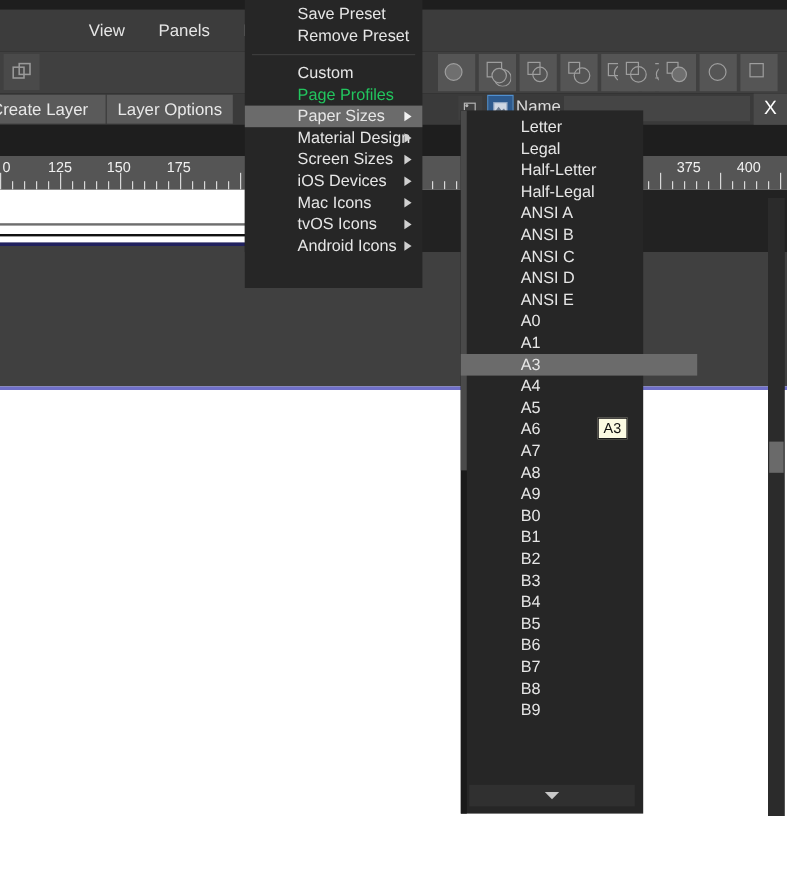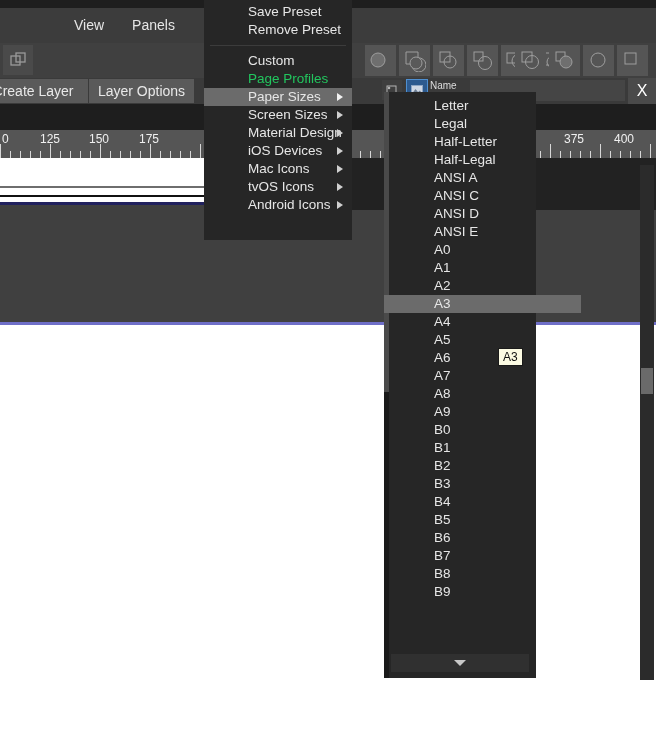--- a/index.html
+++ b/index.html
@@ -26,21 +26,21 @@
   .bool-icon{width:31px;height:31px;background:#555555;position:relative;}
   .bool-icon svg{position:absolute;left:4px;top:4px;}
 
   
   .toolbar2{position:absolute;left:0;top:78px;width:656px;height:26px;background:#3a3a3a;}
   .btn-flat{position:absolute;top:79px;height:24px;background:#5a5a5a;color:#e8e8e8;
             font-size:14px;display:flex;align-items:center;justify-content:center;}
   .small-icon{position:absolute;top:80px;width:20px;height:20px;background:#3f3f3f;
               display:flex;align-items:center;justify-content:center;}
   .small-icon.sel{background:#2d5a8e;outline:1px solid #4f8fd0;}
-  .name-label{position:absolute;left:430px;top:80px;color:#dcdcdc;font-size:10px;}
+  .name-label{position:absolute;left:430px;top:80px;color:#dcdcdc;font-size:14px;}
   .name-input{position:absolute;left:470px;top:80px;width:155px;height:21px;background:#454545;border:none;}
   .x-btn{position:absolute;left:628px;top:78px;width:28px;height:26px;background:#4a4a4a;color:#ffffff;
          font-size:16px;display:flex;align-items:center;justify-content:center;}
 
   
   .ruler{position:absolute;left:0;top:130px;width:656px;height:28px;background:#555555;overflow:hidden;}
   .rtick{position:absolute;bottom:0;width:1px;background:#d8d8d8;}
   .rtick.major{height:14px;}
   .rtick.minor{height:7px;}
   .rlabel{position:absolute;top:2px;color:#f0f0f0;font-size:12px;}
@@ -279,44 +279,44 @@
   <div class="vscroll"></div>
   <div class="vscroll-thumb"></div>
 
   <div class="menu1" id="menu1" style="padding-top: 3px;">
       <div class="mitem"><span>Save Preset</span></div>
       <div class="mitem"><span>Remove Preset</span></div>
       <div class="msep"></div>
       <div class="mitem"><span>Custom</span></div>
       <div class="mitem disabled"><span>Page Profiles</span></div>
       <div class="mitem hl"><span>Paper Sizes</span><span class="arrow"></span></div>
+      <div class="mitem"><span>Material Design</span><span class="arrow"></span></div>
       <div class="mitem"><span>Screen Sizes</span><span class="arrow"></span></div>
-      <div class="mitem"><span>Material Design</span><span class="arrow"></span></div>
       <div class="mitem"><span>iOS Devices</span><span class="arrow"></span></div>
       <div class="mitem"><span>Mac Icons</span><span class="arrow"></span></div>
       <div class="mitem"><span>tvOS Icons</span><span class="arrow"></span></div>
       <div class="mitem"><span>Android Icons</span><span class="arrow"></span></div>
     </div>
 
   <div class="menu2">
     <div class="m2scroll">
       <div class="m2scroll-thumb"></div>
     </div>
     <div class="m2list" id="menu2list">
         <div class="m2item">Letter</div>
         <div class="m2item">Legal</div>
         <div class="m2item">Half-Letter</div>
         <div class="m2item">Half-Legal</div>
         <div class="m2item">ANSI A</div>
+        <div class="m2item">ANSI B</div>
         <div class="m2item">ANSI C</div>
         <div class="m2item">ANSI D</div>
         <div class="m2item">ANSI E</div>
         <div class="m2item">A0</div>
         <div class="m2item">A1</div>
-        <div class="m2item">A2</div>
         <div class="m2item hl">A3</div>
         <div class="m2item">A4</div>
         <div class="m2item">A5</div>
         <div class="m2item">A6</div>
         <div class="m2item">A7</div>
         <div class="m2item">A8</div>
         <div class="m2item">A9</div>
         <div class="m2item">B0</div>
         <div class="m2item">B1</div>
         <div class="m2item">B2</div>

